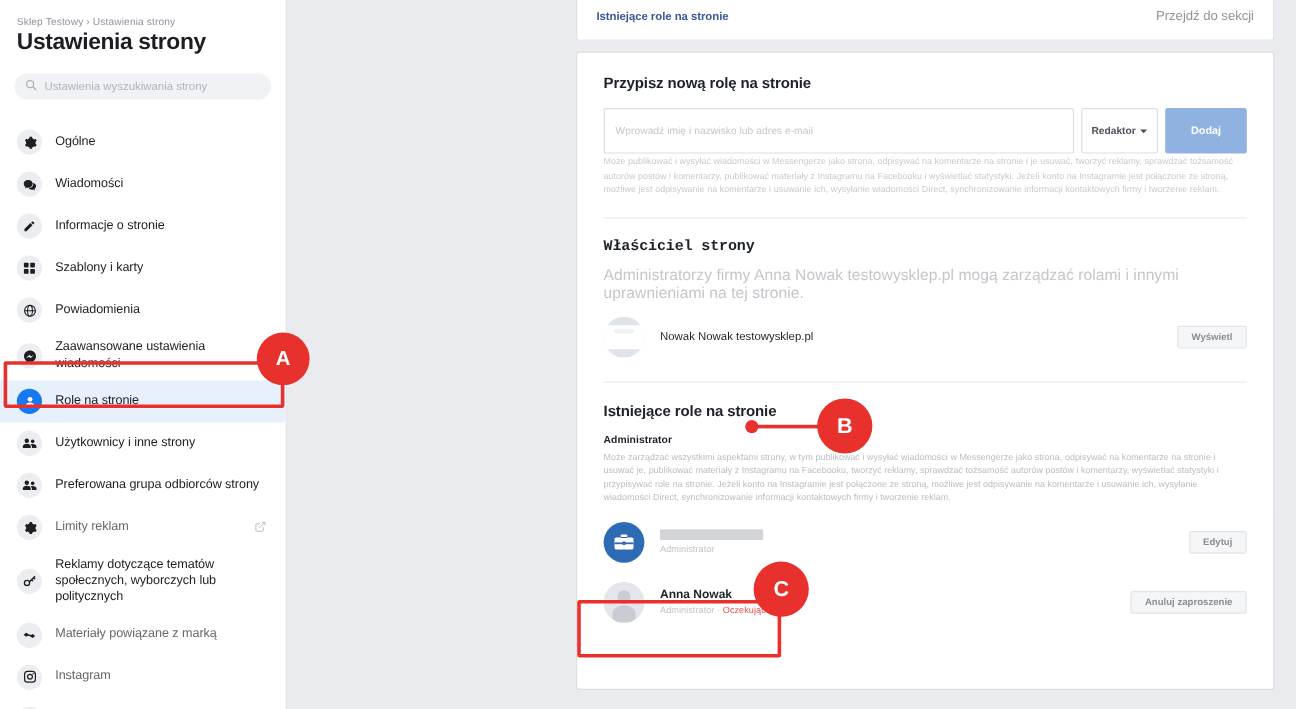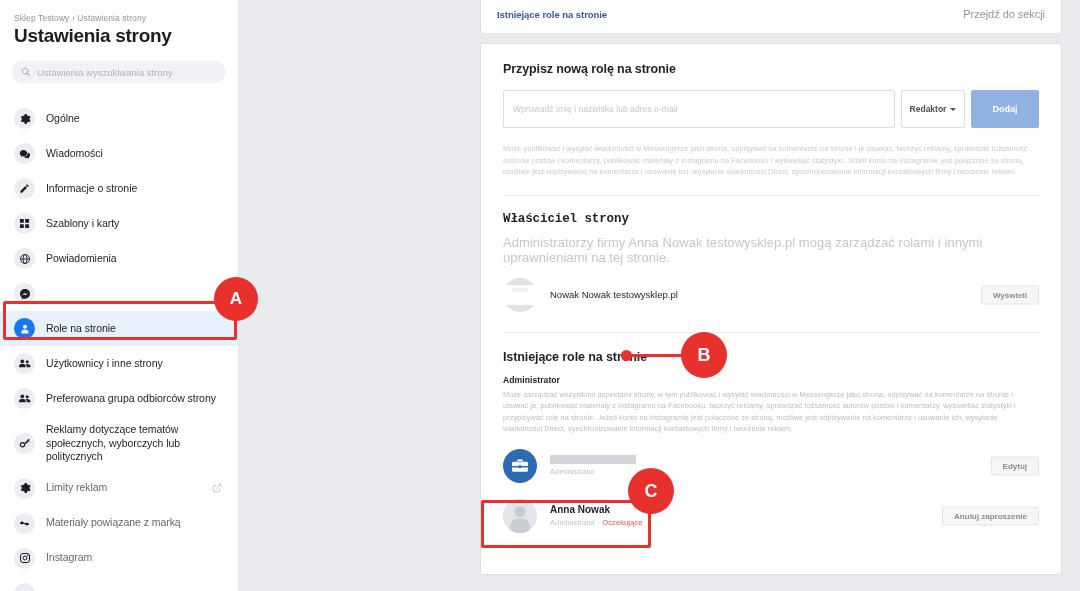--- a/index.html
+++ b/index.html
@@ -211,21 +211,21 @@
     font-size: 9px;
     font-weight: bold;
     color: #ffffff;
     cursor: pointer;
   }
 
   .desc {
     font-size: 7.4px;
     line-height: 11.5px;
     color: #c8cacd;
-    margin-top: 15px;
+    margin-top: 1px;
     letter-spacing: .05px;
     max-width: 100%;
   }
   .desc.dark { color: #babcc0; }
 
   .hr {
     height: 1px;
     background: #e9ebee;
     margin: 17px 0 0 0;
   }
@@ -410,20 +410,21 @@
         </span>
         <span class="nav-label">Powiadomienia</span>
       </div>
 
       <div class="nav-item">
         <span class="nav-icon">
           <svg width="12" height="12" viewBox="0 0 24 24" fill="#1c1e21">
               <path d="M12 2C6.3 2 2 6.2 2 11.7c0 3.1 1.4 5.9 3.7 7.7V23l3.4-1.9c.9.3 1.9.4 2.9.4 5.7 0 10-4.2 10-9.8C22 6.2 17.7 2 12 2zm1 13.2-2.6-2.7-5 2.7 5.5-5.8 2.6 2.7 4.9-2.7-5.4 5.8z" fill="#1c1e21"></path>
             </svg>
         </span>
+        <span class="nav-label">Zaawansowane ustawienia wiadomości</span>
       </div>
 
       <div class="nav-item active">
         <span class="nav-icon">
           <svg width="12" height="12" viewBox="0 0 24 24" fill="#ffffff">
               <circle cx="12" cy="7.5" r="4"></circle>
               <path d="M12 13c-4.2 0-7 2.2-7 4.6V21h14v-3.4c0-2.4-2.8-4.6-7-4.6z"></path>
             </svg>
         </span>
         <span class="nav-label">Role na stronie</span>
@@ -444,46 +445,46 @@
       <div class="nav-item">
         <span class="nav-icon">
           <svg width="13" height="13" viewBox="0 0 24 24" fill="#1c1e21">
               <circle cx="8" cy="8" r="3.4"></circle>
               <circle cx="17" cy="8.8" r="2.8"></circle>
               <path d="M8 12.5c-3.6 0-6 1.9-6 3.9V19h12v-2.6c0-2-2.4-3.9-6-3.9z"></path>
               <path d="M17 13c-1.2 0-2.3.2-3.1.6 1.2.9 2 2.1 2 3.5V19h7v-2.2c0-1.9-2.3-3.8-5.9-3.8z"></path>
             </svg>
         </span>
         <span class="nav-label">Preferowana grupa odbiorców strony</span>
-      </div>
-
-      <div class="nav-item">
-        <span class="nav-icon">
-          <svg width="12" height="12" viewBox="0 0 24 24" fill="#1c1e21">
-              <circle cx="7" cy="15.5" r="4.3" fill="none" stroke="#1c1e21" stroke-width="2.2"></circle>
-              <path d="M10 13 19.5 3.5l1.8 1.8-1.6 1.6 1.4 1.4-1.8 1.8-1.4-1.4-1.6 1.6 1.4 1.4-1.8 1.8-1.4-1.4-2.6 2.6z"></path>
-            </svg>
-        </span>
-        <span class="nav-label">Reklamy dotyczące tematów społecznych, wyborczych lub politycznych</span>
       </div>
 
       <div class="nav-item muted">
         <span class="nav-icon">
           <svg width="12" height="12" viewBox="0 0 24 24" fill="#1c1e21">
               <path d="M12 8a4 4 0 1 0 0 8 4 4 0 0 0 0-8zm9.4 4c0-.6-.1-1.2-.2-1.8l2-1.5-2-3.4-2.4 1a7.9 7.9 0 0 0-3-1.8L15.4 2h-4l-.4 2.5a7.9 7.9 0 0 0-3 1.8l-2.4-1-2 3.4 2 1.5a8.3 8.3 0 0 0 0 3.6l-2 1.5 2 3.4 2.4-1c.9.8 1.9 1.4 3 1.8l.4 2.5h4l.4-2.5c1.1-.4 2.1-1 3-1.8l2.4 1 2-3.4-2-1.5c.1-.6.2-1.2.2-1.8zM12 14.2a2.2 2.2 0 1 1 0-4.4 2.2 2.2 0 0 1 0 4.4z"></path>
             </svg>
         </span>
         <span class="nav-label">Limity reklam</span>
         <span class="ext-icon">
           <svg width="10" height="10" viewBox="0 0 24 24" fill="none" stroke="#b9bcc1" stroke-width="2">
               <path d="M18 13v6a2 2 0 0 1-2 2H5a2 2 0 0 1-2-2V8a2 2 0 0 1 2-2h6"></path>
               <polyline points="15 3 21 3 21 9"></polyline>
               <line x1="10" y1="14" x2="21" y2="3"></line>
             </svg>
         </span>
+      </div>
+
+      <div class="nav-item">
+        <span class="nav-icon">
+          <svg width="12" height="12" viewBox="0 0 24 24" fill="#1c1e21">
+              <circle cx="7" cy="15.5" r="4.3" fill="none" stroke="#1c1e21" stroke-width="2.2"></circle>
+              <path d="M10 13 19.5 3.5l1.8 1.8-1.6 1.6 1.4 1.4-1.8 1.8-1.4-1.4-1.6 1.6 1.4 1.4-1.8 1.8-1.4-1.4-2.6 2.6z"></path>
+            </svg>
+        </span>
+        <span class="nav-label">Reklamy dotyczące tematów społecznych, wyborczych lub politycznych</span>
       </div>
 
       <div class="nav-item muted">
         <span class="nav-icon">
           <svg width="13" height="13" viewBox="0 0 24 24" fill="#1c1e21">
               <path d="M3 11l4-3 5 3-5 3-4-3zm18 2-4 3-5-3 5-3 4 3z"></path>
               <rect x="9.2" y="11" width="5.6" height="2" rx="1"></rect>
             </svg>
         </span>
         <span class="nav-label">Materiały powiązane z marką</span>

